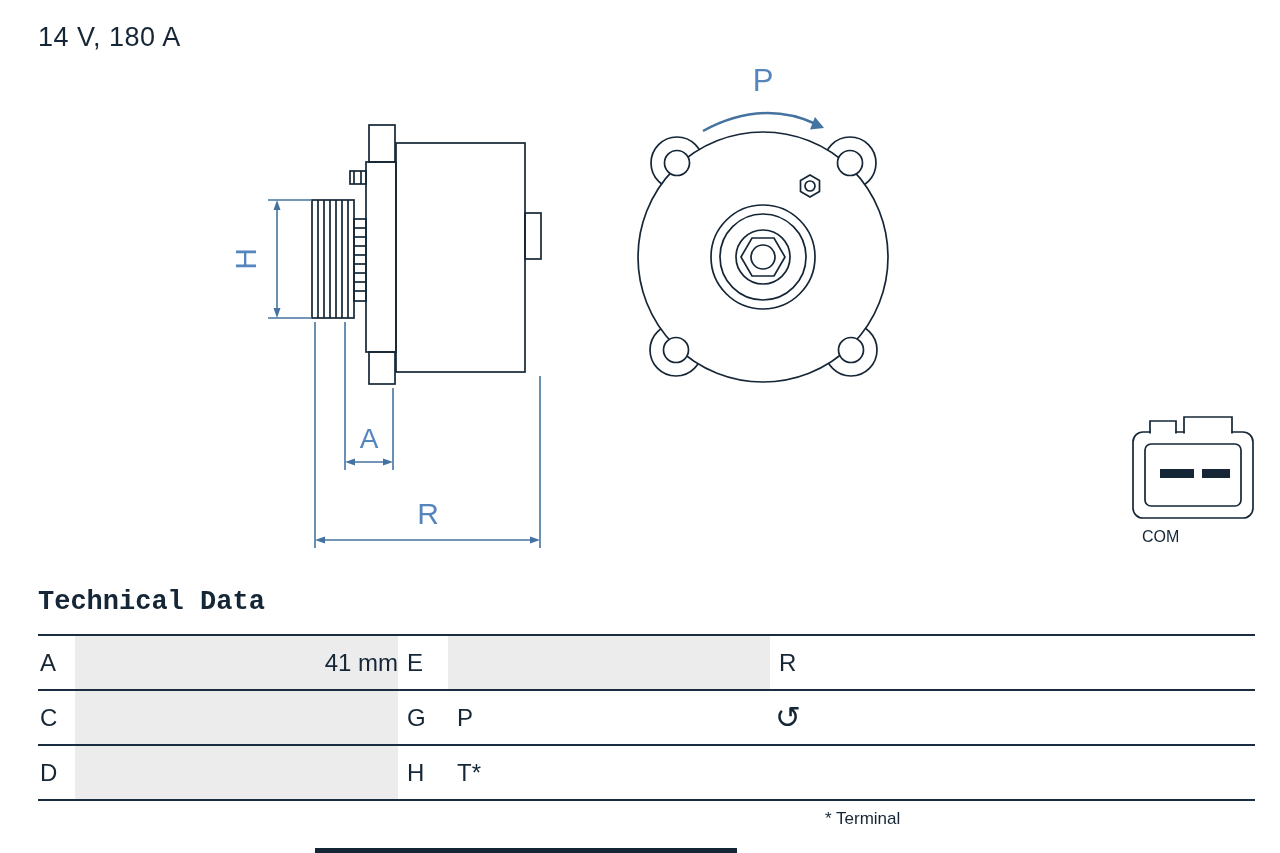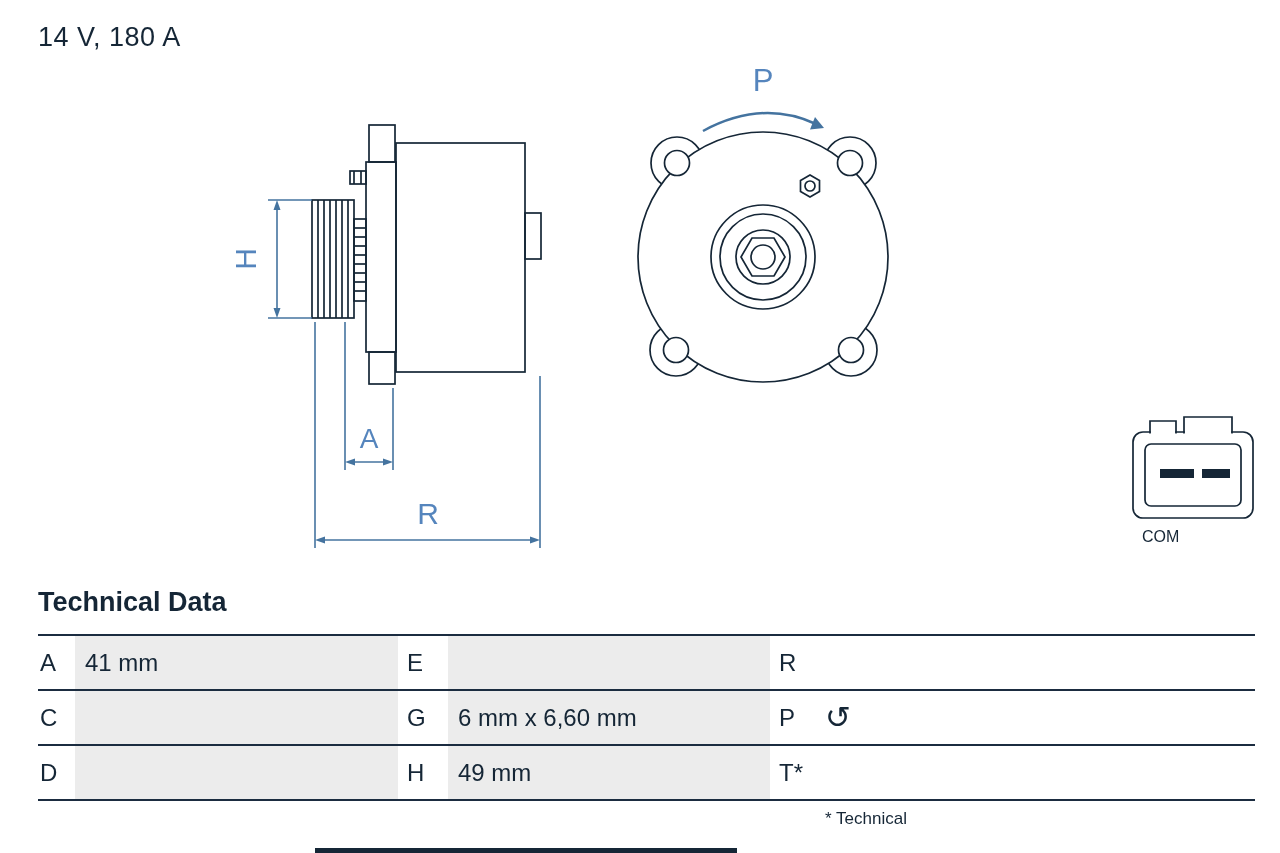--- a/index.html
+++ b/index.html
@@ -8,32 +8,32 @@
     position:relative; width:1280px; height:853px; background:#ffffff;
     font-family:"Liberation Sans", sans-serif; color:#152636; overflow:hidden;
   }
   .spec-title {
     position:absolute; left:38px; top:22px;
     font-size:27px; letter-spacing:0.5px; color:#152636;
   }
   .diagram { position:absolute; left:0; top:0; }
 
   .tech { position:absolute; left:38px; top:586px; width:1217px; }
-  .tech-heading { font-size:27px; font-weight:bold; color:#152636; line-height:32px; }
+  .tech-heading { font-size:27px; font-weight:bold; color:#152636; line-height:32px;font-family:Liberation Mono, monospace; }
   .spec-table { margin-top:16px; border-top:2px solid #1b2c40; }
   .trow {
     display:grid; grid-template-columns:37px 323px 50px 322px 50px 1fr;
     border-bottom:2px solid #1b2c40; height:55px;
   }
   .cell { font-size:24px; line-height:53px; color:#152636; white-space:nowrap; overflow:hidden; }
   .cell.lbl  { padding-left:2px; }
   .cell.lbl2 { padding-left:9px; }
   .cell.val  { padding-left:10px; }
   .cell.val3 { padding-left:5px; }
-  .cell.gray { background:#ececec; }
+  .cell.gray { background:#ececec;text-align:right; }
   .rot-icon { font-size:31px; line-height:53px; color:#152636; display:inline-block; }
   .footnote { margin-top:8px; margin-left:787px; font-size:17px; color:#152636; }
 
   .bottom-bar { position:absolute; left:315px; top:848px; width:422px; height:5px; background:#152636; }
 
   text.dimtxt { fill:#5585bd; font-family:"Liberation Sans", sans-serif; }
   text.inktxt { fill:#152636; font-family:"Liberation Sans", sans-serif; }
 </style>
 </head>
 <body>
@@ -166,35 +166,33 @@
         <div class="cell val gray">41 mm</div>
         <div class="cell lbl2">E</div>
         <div class="cell val gray"></div>
         <div class="cell lbl2">R</div>
       </div>
 
       <div class="trow">
         <div class="cell lbl">C</div>
         <div class="cell val gray"></div>
         <div class="cell lbl2">G</div>
-        <div class="cell val gray">6 mm x 6,60 mm</div>
         <div class="cell lbl2">P</div>
         <div class="cell val3">
           <span class="rot-icon">↺</span>
         </div>
       </div>
 
       <div class="trow">
         <div class="cell lbl">D</div>
         <div class="cell val gray"></div>
         <div class="cell lbl2">H</div>
-        <div class="cell val gray">49 mm</div>
         <div class="cell lbl2">T*</div>
       </div>
 
     </div>
 
-    <div class="footnote">* Technical</div>
+    <div class="footnote">* Terminal</div>
   </div>
 
   <div class="bottom-bar"></div>
 
 </div>
 
 </body></html>

